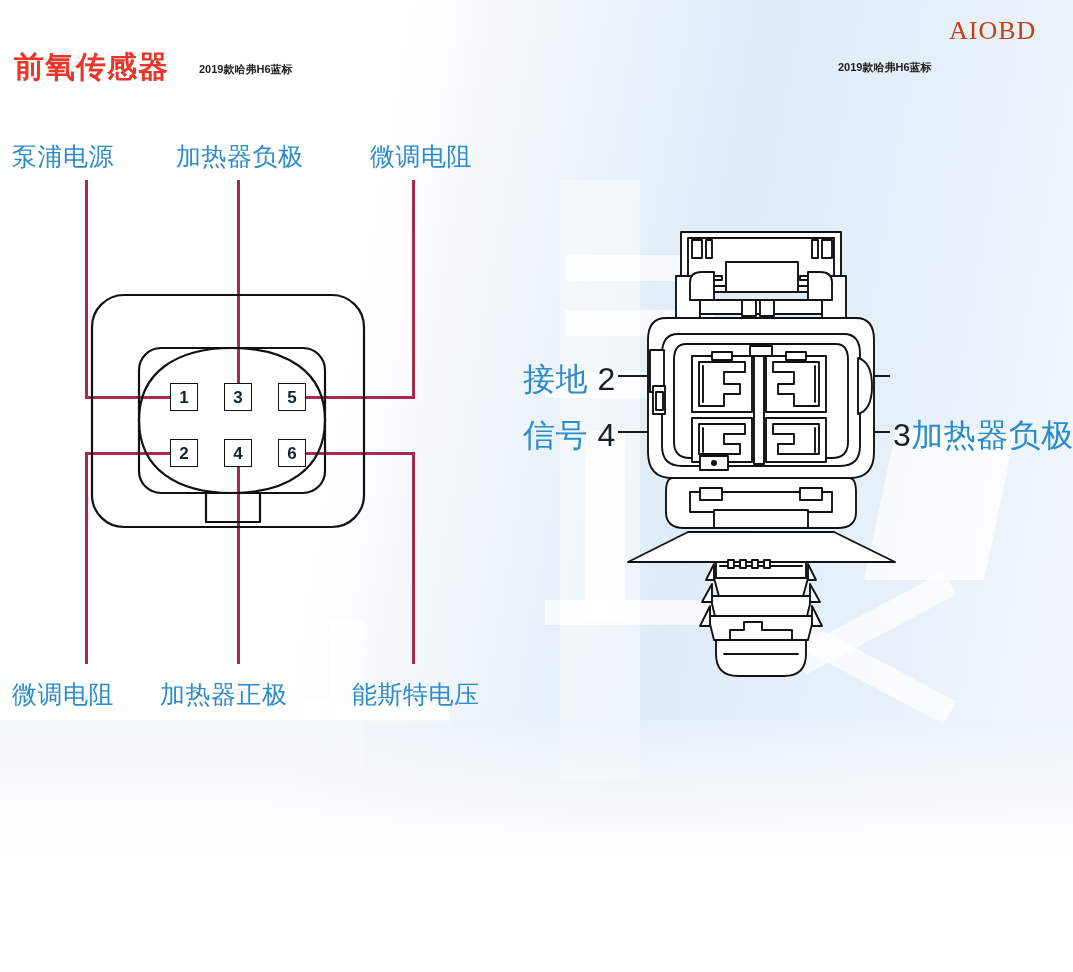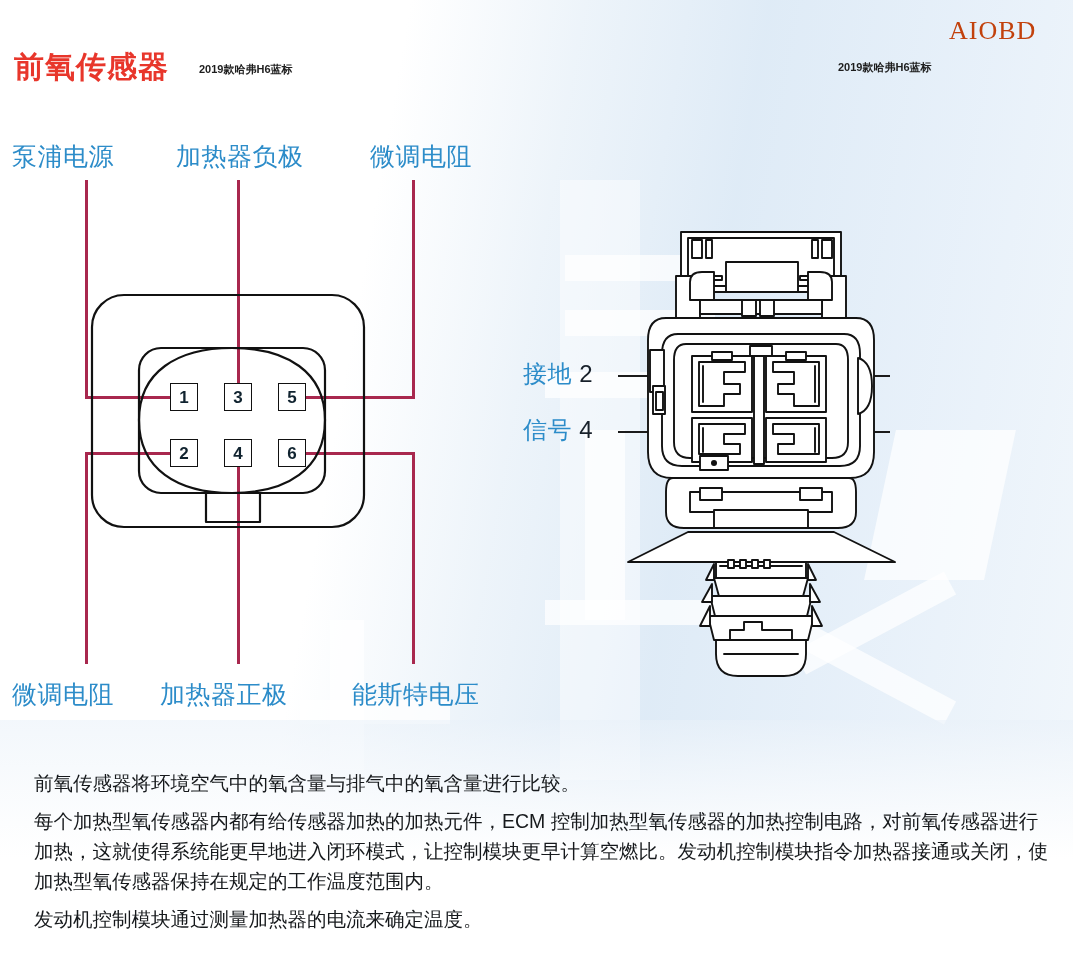--- a/index.html
+++ b/index.html
@@ -76,21 +76,21 @@
 
   
   .lbl-blue {
     position: absolute;
     color: #2C8CC9;
     font-size: 25px;
     white-space: nowrap;
     letter-spacing: 0.5px;
   }
   .lbl-blue.small {
-    font-size: 24px;
+    font-size: 32px;
   }
   .pinnum-dark {
     color: #17202A;
     font-weight: normal;
   }
 
   
   .lead {
     position: absolute;
     background: #A8284E;
@@ -225,20 +225,23 @@
     <span>接地</span>
     <span class="pinnum-dark">2</span>
   </div>
 
   <div class="lbl-blue small" style="left:523px; top:414px;">
     <span>信号</span>
     <span class="pinnum-dark">4</span>
   </div>
 
 
+  <div class="lbl-blue small" style="left:893px; top:414px;">
+    <span class="pinnum-dark">3</span><span>加热器负极</span>
+  </div>
 
   <div class="lead-dk" style="left:618px; top:375px; width:132px;"></div>
   <div class="lead-dk" style="left:618px; top:431px; width:132px;"></div>
   <div class="lead-dk" style="left:790px; top:375px; width:100px;"></div>
   <div class="lead-dk" style="left:790px; top:431px; width:100px;"></div>
 
   <svg class="svg-layer" viewBox="0 0 1073 972">
     <g fill="#ffffff" stroke="#121212" stroke-width="1.9" stroke-linejoin="round" stroke-linecap="round">
 
       <path d="M681 232 L841 232 L841 292 L681 292 Z"></path>
@@ -352,19 +355,14 @@
                L806 640
                L806 654
                Q806 676 784 676
                L738 676
                Q716 676 716 654 Z"></path>
       <path d="M730 640 L792 640 L792 630 L762 630 L762 622 L744 622 L744 630 L730 630 Z"></path>
       <path d="M724 654 L798 654"></path>
     </g>
   </svg>
 
-  <div class="body-text" style="top:768px;">
-    <p>前氧传感器将环境空气中的氧含量与排气中的氧含量进行比较。</p>
-    <p>每个加热型氧传感器内都有给传感器加热的加热元件，ECM 控制加热型氧传感器的加热控制电路，对前氧传感器进行加热，这就使得系统能更早地进入闭环模式，让控制模块更早计算空燃比。发动机控制模块指令加热器接通或关闭，使加热型氧传感器保持在规定的工作温度范围内。</p>
-    <p>发动机控制模块通过测量加热器的电流来确定温度。</p>
-  </div>
 
 </div>
 
 </body></html>

